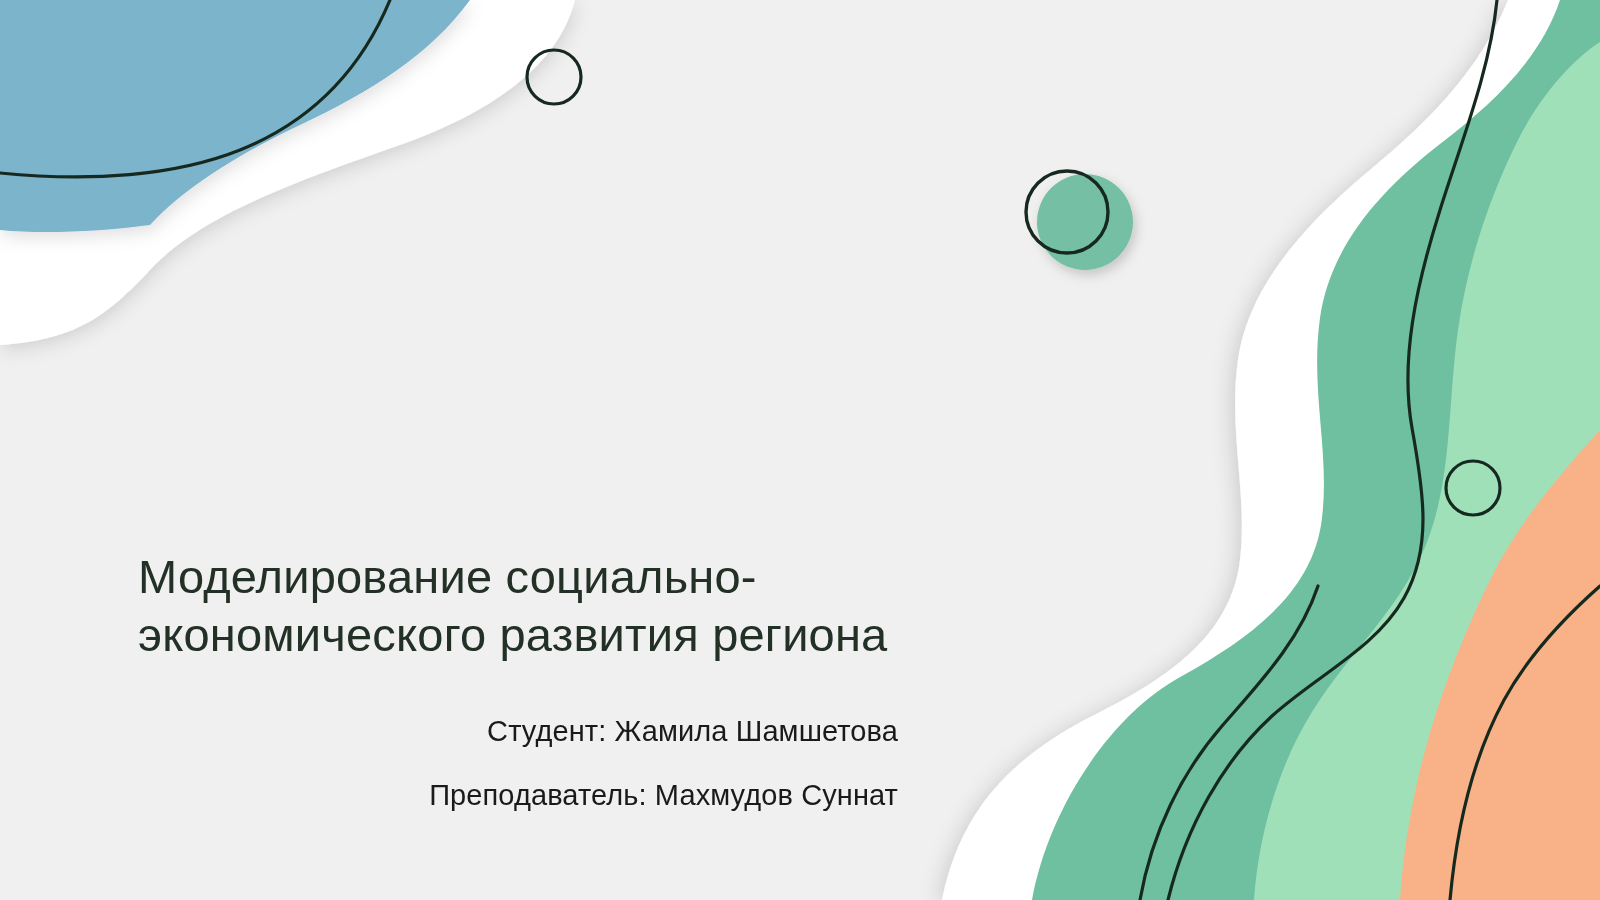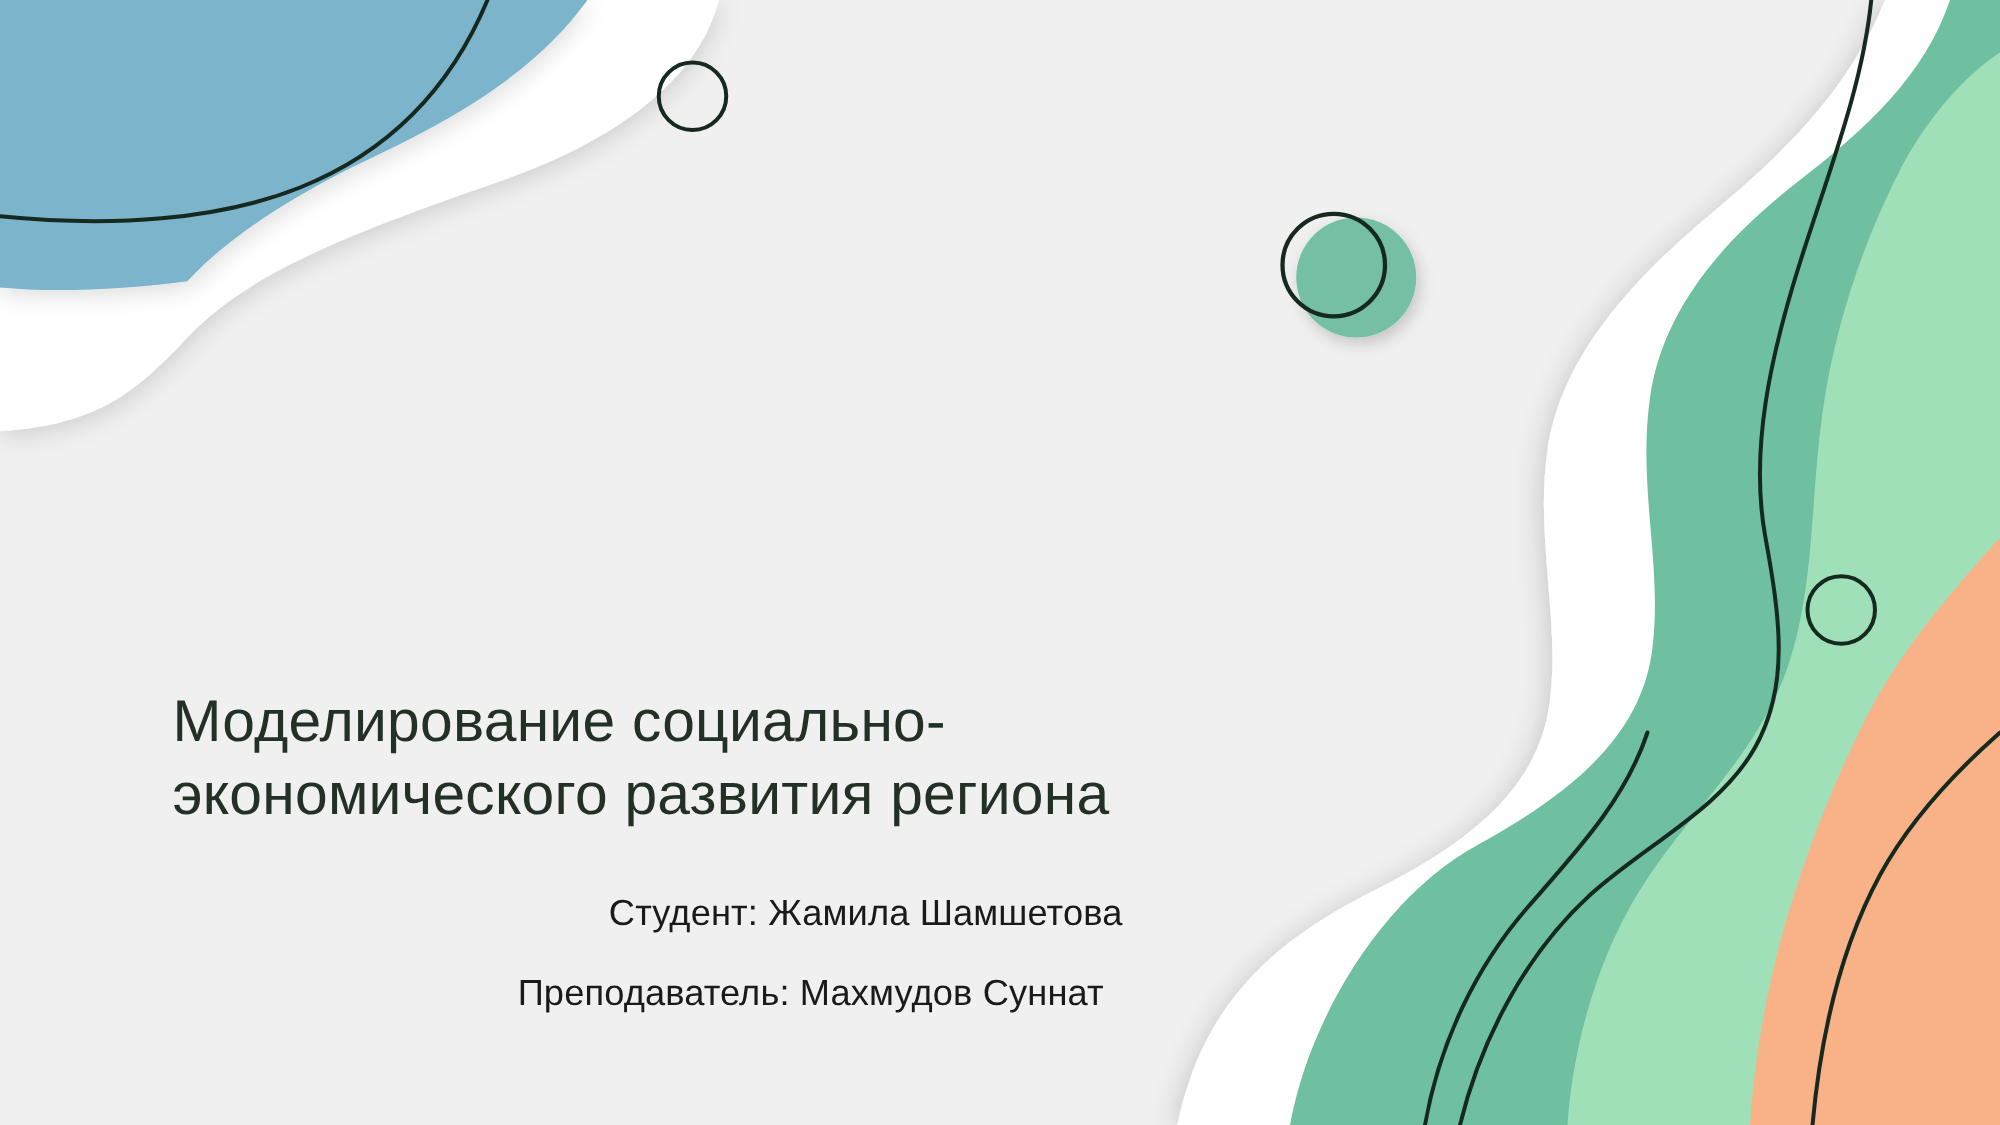--- a/index.html
+++ b/index.html
@@ -46,21 +46,21 @@
   }
   .meta-line {
     font-size: 29px;
     font-weight: 400;
     line-height: 34px;
     color: #1a1a1a;
     letter-spacing: 0.1px;
     text-align: right;
   }
   #meta-student { margin: 0 0 30px 0; }
-  #meta-teacher { margin: 15px; }
+  #meta-teacher { margin: 0; }
 </style>
 </head>
 <body>
 
 <div id="slide">
 
   <svg id="decor" viewBox="0 0 1600 900" xmlns="http://www.w3.org/2000/svg">
     <defs>
       <filter id="softShadow" x="-30%" y="-30%" width="160%" height="160%">
         <feDropShadow dx="2" dy="5" stdDeviation="9" flood-color="#000000" flood-opacity="0.13"></feDropShadow>

